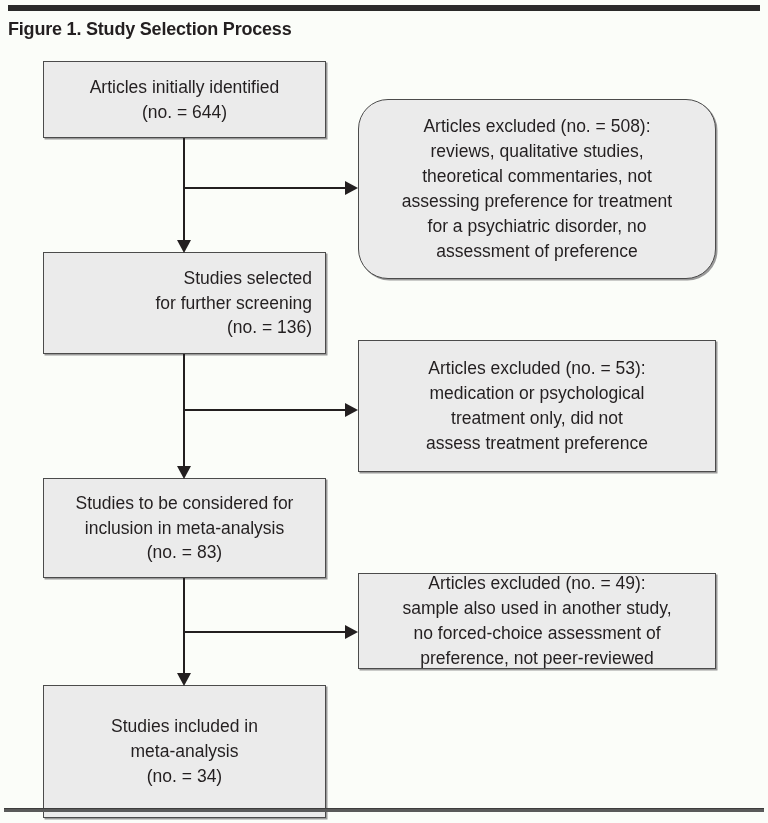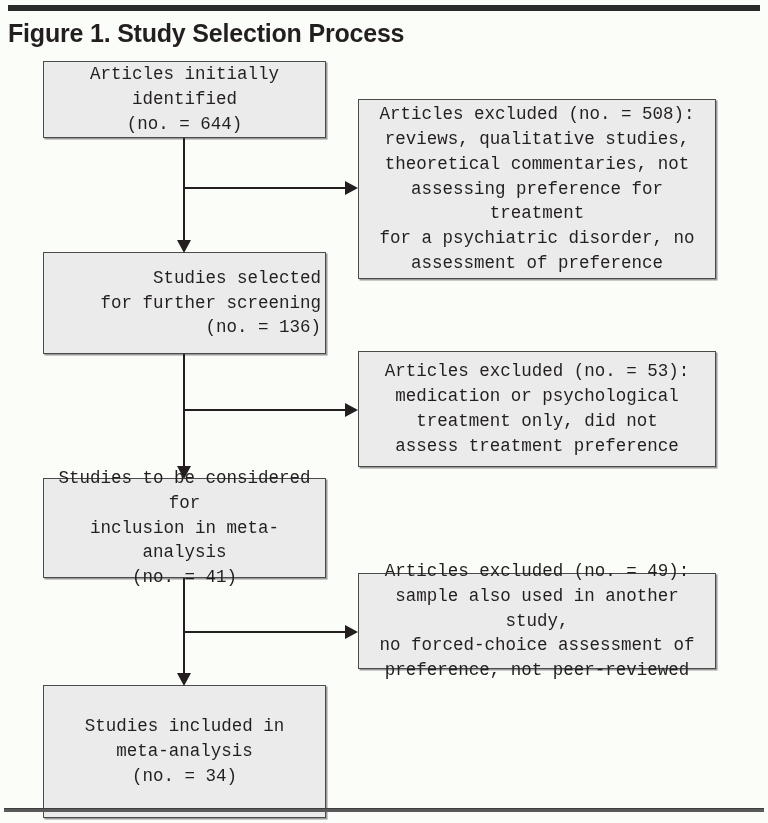--- a/index.html
+++ b/index.html
@@ -38,21 +38,21 @@
     height: 3px;
     background: #5a5a5a;
     border-top: 1px solid #3d3d3d;
   }
 
   
   .figure-title {
     position: absolute;
     left: 8px;
     top: 19px;
-    font-size: 25px;
+    font-size: 18px;
     font-weight: bold;
     letter-spacing: -0.2px;
     color: #231f20;
     white-space: nowrap;
   }
 
   
   .node {
     position: absolute;
     box-sizing: border-box;
@@ -64,36 +64,35 @@
     justify-content: center;
     text-align: center;
     font-size: 17.5px;
     line-height: 1.42;
     color: #231f20;
   }
   .node .node-text {
     display: block;
     width: 100%;
     white-space: pre-line;
-    padding: 0 4px;
+    padding: 0 13px;
     box-sizing: border-box;
-    font-family: Liberation Mono, monospace;
   }
 
   
   .node-main  { left: 43px; width: 283px; }
   .node-m1 { top: 61px;  height: 77px; }
   .node-m2 { top: 252px; height: 102px; text-align: right; }
   .node-m3 { top: 478px; height: 100px; }
   .node-m4 { top: 685px; height: 133px; }
 
   
   .node-excl { left: 358px; width: 358px; }
-  .node-e1 { top: 99px;  height: 180px; }
-  .node-e2 { top: 351px; height: 116px; }
+  .node-e1 { top: 99px;  height: 180px; border-radius: 30px; }
+  .node-e2 { top: 340px; height: 132px; }
   .node-e3 { top: 573px; height: 96px; }
 
   
   .connector {
     position: absolute;
     background: #231f20;
   }
   .v-line { width: 2.2px; }
   .h-line { height: 2.2px; }
 
@@ -147,21 +146,21 @@
 
   <div class="node node-main node-m2">
     <span class="node-text">Studies selected
 for further screening
 (no. = 136)</span>
   </div>
 
   <div class="node node-main node-m3">
     <span class="node-text">Studies to be considered for
 inclusion in meta-analysis
-(no. = 41)</span>
+(no. = 83)</span>
   </div>
 
   <div class="node node-main node-m4">
     <span class="node-text">Studies included in
 meta-analysis
 (no. = 34)</span>
   </div>
 
   <div class="node node-excl node-e1">
     <span class="node-text">Articles excluded (no. = 508):

